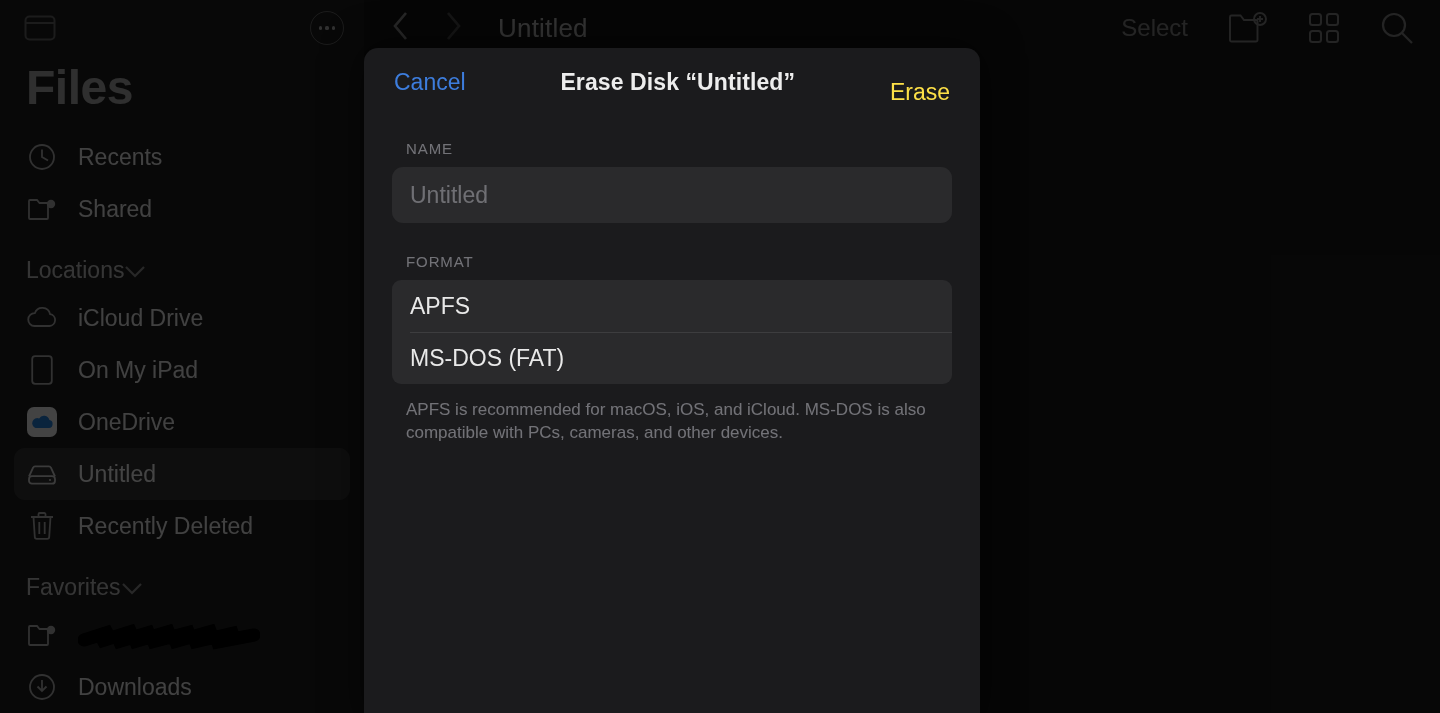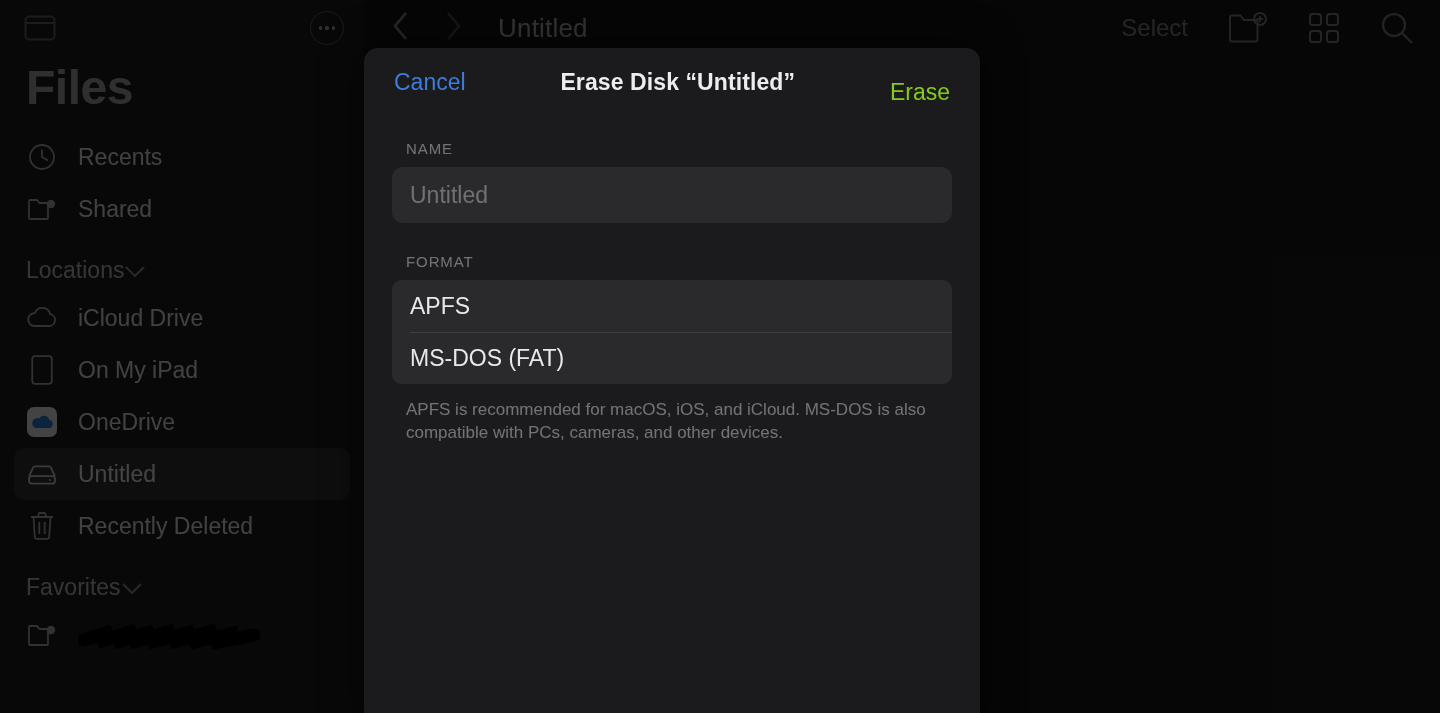--- a/index.html
+++ b/index.html
@@ -80,21 +80,21 @@
     border-radius: 14px 14px 0 0;
     box-shadow: 0 0 40px rgba(0,0,0,.6);
     overflow:hidden;
   }
   .modal-head {
     height: 68px; display:flex; align-items:center; justify-content:space-between;
     padding: 0 30px;
   }
   .m-cancel { font-size:23px; color:#3d7ddd; }
   .m-title { font-size:23px; font-weight:bold; color:#ededed; letter-spacing:.1px; }
-  .m-erase { font-size:23px; color:#84cc16;margin-top:20px; }
+  .m-erase { font-size:23px; color:#fde047;margin-top:20px; }
 
   .m-body { padding: 24px 28px 0 28px; }
   .m-label {
     font-size: 15px; letter-spacing: .9px; color: rgba(235,235,245,.42);
     padding-left: 14px; margin-bottom: 10px; text-transform: uppercase;
   }
   .m-field {
     height: 56px; background:#2a2a2c; border-radius:11px;
     display:flex; align-items:center; padding: 0 18px;
   }
@@ -243,20 +243,29 @@
             <circle cx="24" cy="8" r="4.2" fill="#9a9a9a" stroke="none"></circle>
           </svg>
         </span>
         <span class="scribble">
           <svg width="182" height="26" viewBox="0 0 182 26" fill="none" stroke="#000000" stroke-width="13" stroke-linecap="round">
             <path d="M6 16 L34 7 L20 18 L58 6 L36 19 L76 7 L52 19 L96 6 L70 19 L116 7 L92 19 L138 6 L112 19 L160 8 L134 19 L176 11"></path>
           </svg>
         </span>
       </div>
 
+      <div class="sb-row">
+        <span class="sb-ico">
+          <svg width="28" height="28" viewBox="0 0 28 28" fill="none" stroke="#9a9a9a" stroke-width="1.8">
+            <circle cx="14" cy="14" r="12"></circle>
+              <path d="M14 7v11M9.5 13.5L14 18l4.5-4.5"></path>
+          </svg>
+        </span>
+        <span>Downloads</span>
+      </div>
     </div>
 
     <div class="content">
       <div class="ct-topbar">
         <span class="nav-chevs">
           <span>
             <svg width="17" height="30" viewBox="0 0 17 30" fill="none" stroke="#d8d8d8" stroke-width="2.6">
                 <path d="M14 2L3 15l11 13"></path>
               </svg>
           </span>

